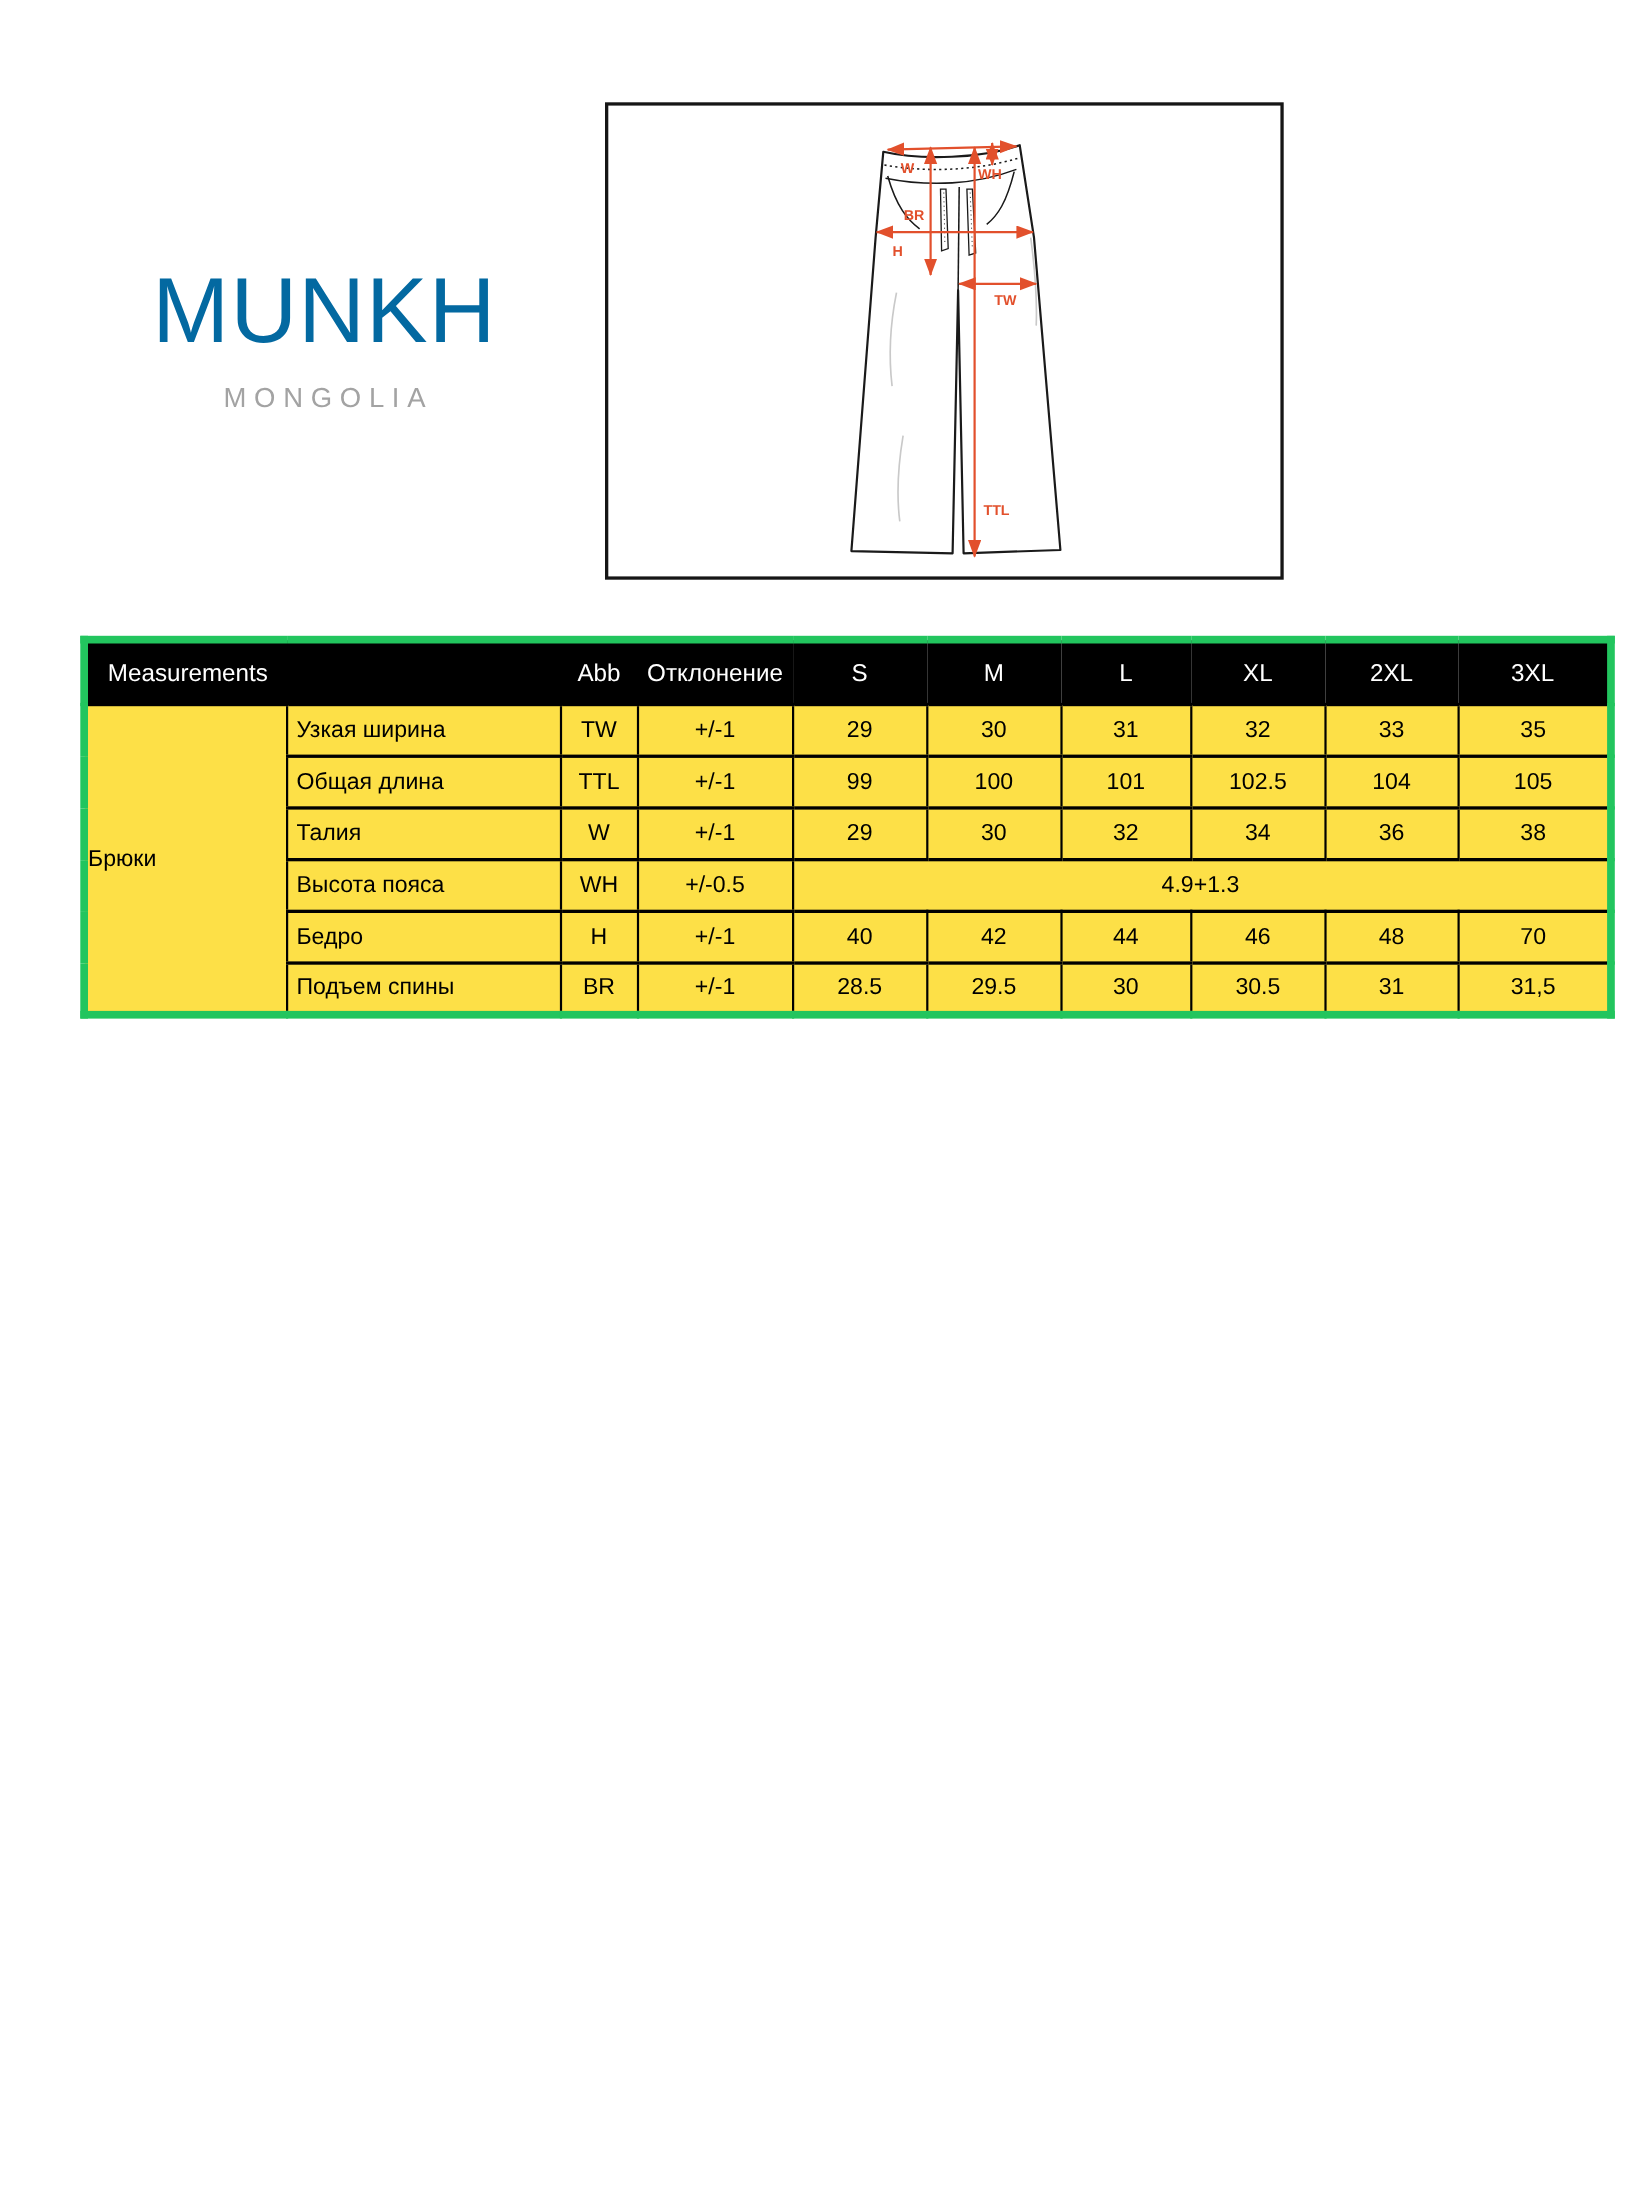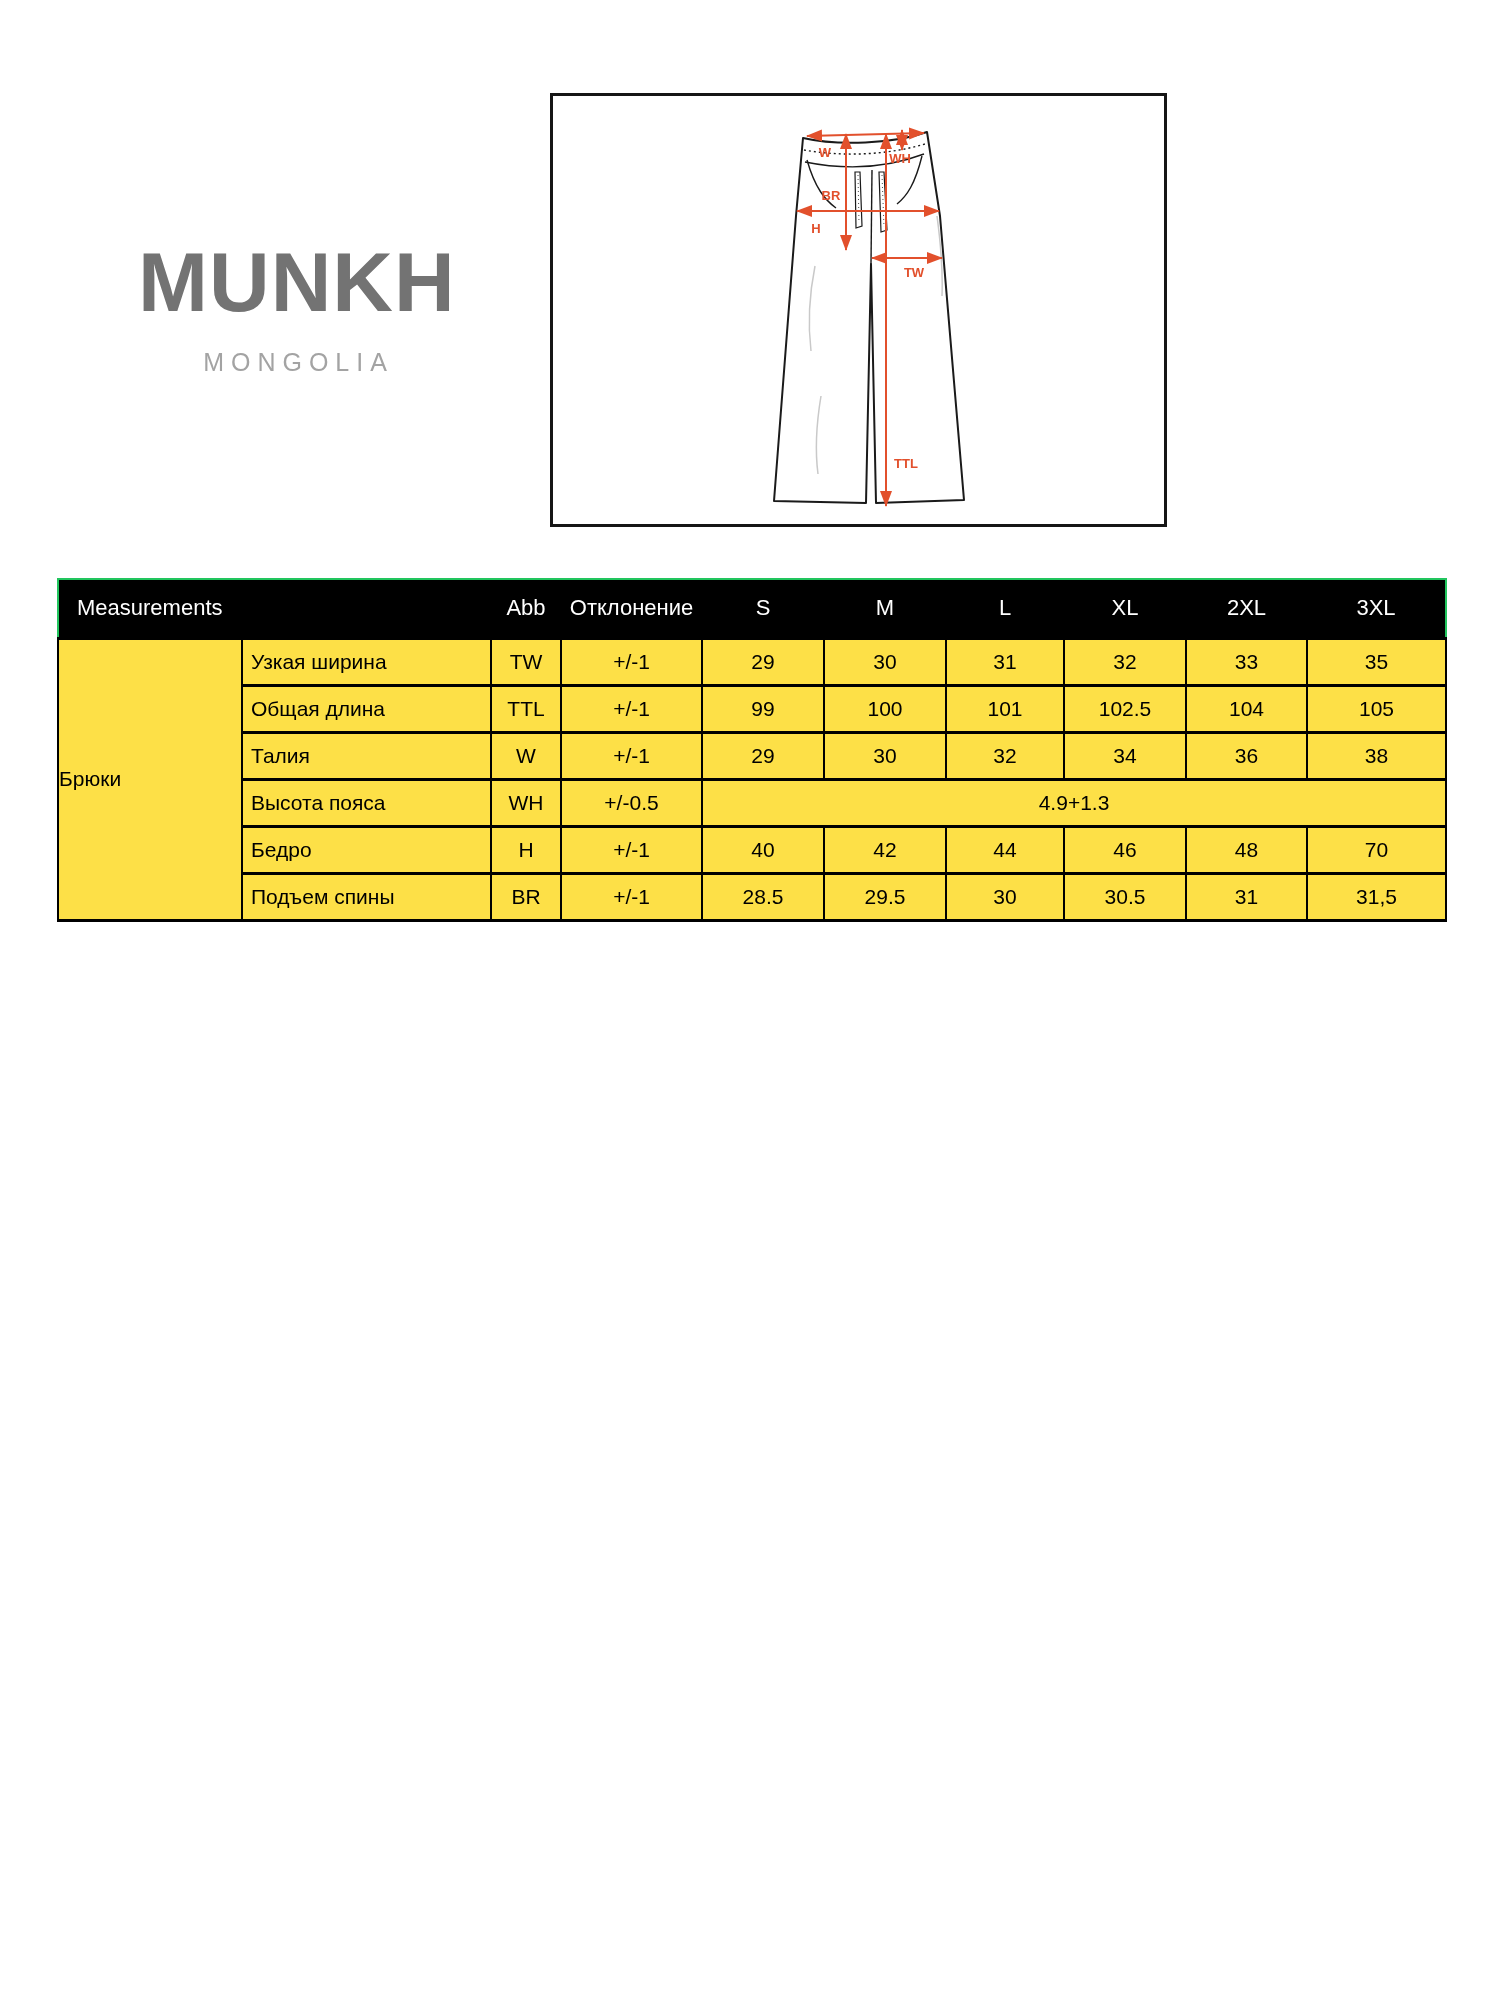--- a/index.html
+++ b/index.html
@@ -6,21 +6,21 @@
   html,body { background:#ffffff; }
   .page {
     position:relative; width:1500px; height:2000px; background:#ffffff;
     font-family:"Liberation Sans","DejaVu Sans",sans-serif; color:#000;
     overflow:hidden;
   }
 
   
   .logo { position:absolute; left:138px; top:240px; width:314px; text-align:center; }
   .logo-name {
-    font-size:84px; line-height:1; color:#737373; letter-spacing:1px; font-weight:700;
+    font-size:84px; line-height:1; color:#0369a1; letter-spacing:1px; font-weight:400;
   }
   .logo-sub {
     margin-top:24px; font-size:25px; letter-spacing:7px; text-indent:7px;
     color:#a3a3a3; font-weight:400;
   }
 
   
   .diagram-box {
     position:absolute; left:550px; top:93px; width:617px; height:434px;
     border:3px solid #161616; background:#fff;
@@ -36,21 +36,21 @@
   }
   .size-table th {
     background:#000; color:#fff; font-weight:400; font-size:22px;
     height:59px; border:0; text-align:center; vertical-align:middle;
   }
   .size-table th.h-meas { text-align:left; padding-left:18px; }
   .size-table td {
     border:2px solid #000; border-top-width:3px; border-bottom-width:3px;
     height:47px; text-align:center; vertical-align:middle; background:#fde047;
   }
-  .size-table { border:2px solid #22c55e; }
+  .size-table { border:7px solid #22c55e;margin-left:16px; }
   .size-table td.name { text-align:left; padding-left:8px; }
   .size-table td.group { text-align:left; }
 </style>
 </head>
 <body>
 
 <div class="page">
 
   <div class="logo">
     <div class="logo-name">MUNKH</div>

